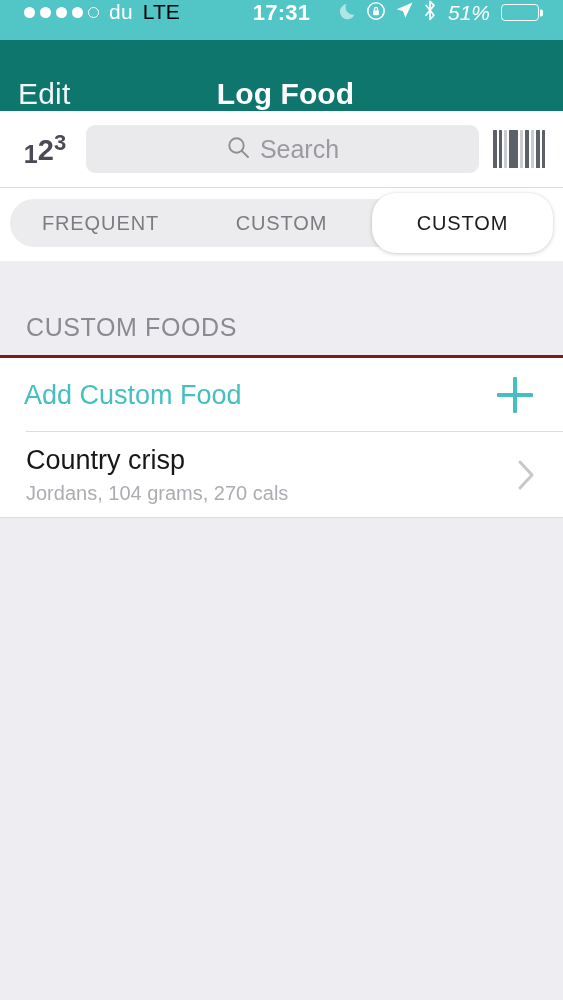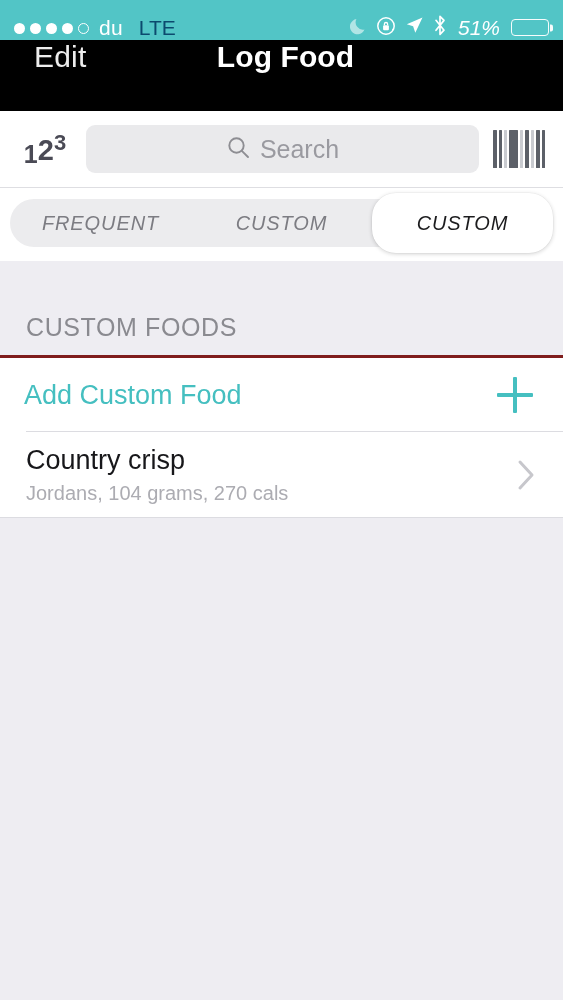--- a/index.html
+++ b/index.html
@@ -19,22 +19,22 @@
     height: 1000px;
     background: #EEEDF2;
   }
 
   
   .statusbar {
     position: relative;
     height: 40px;
     background: #52C5C6;
     display: flex;
-    align-items: flex-end;
-    padding: 0 14px;
+    align-items: flex-start;
+    padding: 0 24px;
     color: #ffffff;
   }
   .sb-left {
     display: flex;
     align-items: center;
     gap: 10px;
   }
   .sb-dots { display: flex; align-items: center; gap: 5px; }
   .dot {
     width: 11px; height: 11px;
@@ -47,22 +47,21 @@
   }
   .sb-carrier {
     font-size: 21px;
     letter-spacing: 0.2px;
     font-weight: 400;
     color: #ffffff;
   }
   .sb-net {
     font-size: 21px;
     font-weight: 400;
-    color: #0c4a6e;
-    margin-left: 6px;
+    color: #000000;
   }
   .sb-time {
     position: absolute;
     left: 0; right: 0;
     text-align: center;
     font-size: 22px;
     font-weight: 600;
     color: #ffffff;
     letter-spacing: 0.2px;
   }
@@ -100,24 +99,24 @@
   .battery .fill {
     height: 100%;
     background: #ffffff;
     border-radius: 1.5px;
   }
 
   
   .navbar {
     position: relative;
     height: 71px;
-    background: #000000;
-    display: flex;
-    align-items: flex-start;
-    padding: 0 34px;
+    background: #0f766e;
+    display: flex;
+    align-items: flex-end;
+    padding: 0 18px;
   }
   .nav-btn {
     font-size: 30px;
     color: rgba(255,255,255,0.93);
     font-weight: 400;
     letter-spacing: 0.2px;
     cursor: pointer;
     background: none;
     border: none;
     font-family: inherit;
@@ -215,21 +214,20 @@
     font-size: 20px;
     letter-spacing: 0.9px;
     color: #7C7C82;
     cursor: pointer;
     border-radius: 24px;
     background: transparent;
     border: none;
     font-family: inherit;
     position: relative;
     z-index: 2;
-    font-style: italic;
   }
   .seg.active {
     background: #FFFFFF;
     color: #1C1C1E;
     box-shadow: 0 1px 4px rgba(0,0,0,0.18), 0 0 0 0.5px rgba(0,0,0,0.04);
   }
 
   
   .section-header {
     height: 97px;
@@ -325,20 +323,21 @@
         <span class="dot"></span>
         <span class="dot"></span>
         <span class="dot"></span>
         <span class="dot"></span>
         <span class="dot hollow"></span>
       </div>
       <span class="sb-carrier">du</span>
       <span class="sb-net">LTE</span>
     </div>
 
+    <div class="sb-time">17:31</div>
 
     <div class="sb-right">
 
       <span>
         <svg width="17" height="20" viewBox="0 0 17 20" aria-hidden="true">
           <path d="M14.5 13.6A7.4 7.4 0 0 1 6.4 3.1a7.6 7.6 0 1 0 8.1 10.5z" fill="rgba(255,255,255,0.55)"></path>
         </svg>
       </span>
 
       <span>

